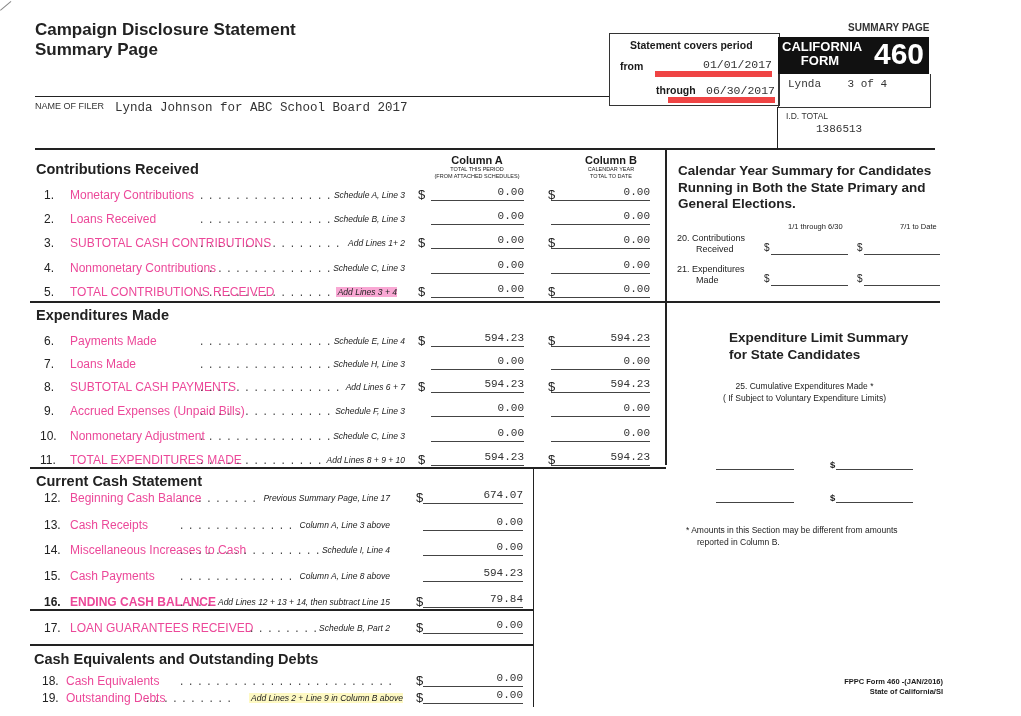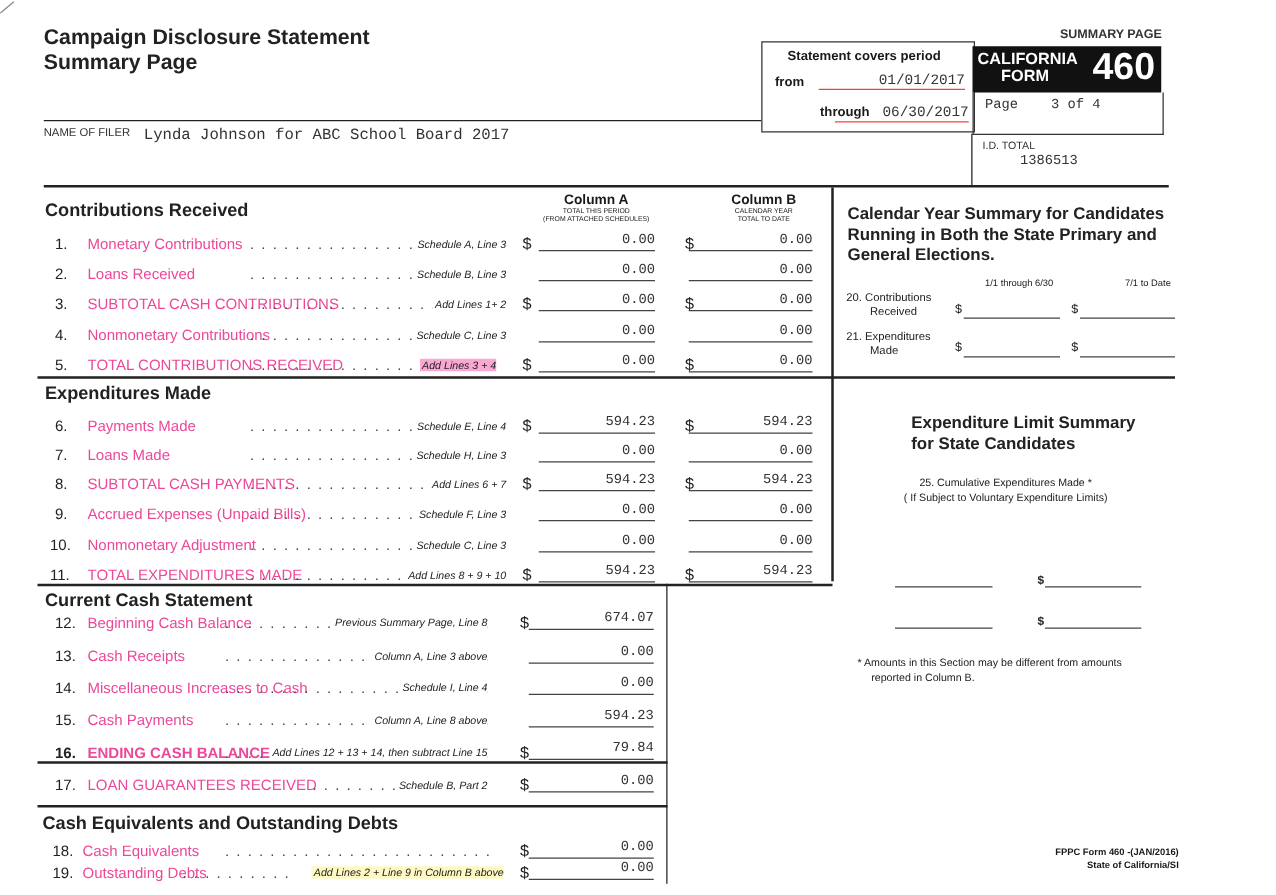--- a/index.html
+++ b/index.html
@@ -10,21 +10,21 @@
   .hline { position:absolute; background:#222; }
   .vline { position:absolute; background:#222; }
 
   .title { left:35px; top:20px; font-size:17px; font-weight:bold; line-height:20px; color:#222; }
   .summary-page-label { left:848px; top:22px; font-size:10px; font-weight:bold; color:#333; }
 
   .period-box { left:609px; top:33px; width:169px; height:71px; border:1px solid #333; }
   .period-title { left:20px; top:5px; font-size:10.5px; font-weight:bold; }
   .period-from-l { left:10px; top:26px; font-size:10.5px; font-weight:bold; }
   .period-thru-l { left:10px; top:50px; font-size:10.5px; font-weight:bold;margin-left:36px; }
-  .period-val { font-size:11.5px; color:#333; text-align:right; border-bottom:1px solid #ef4444; }
+  .period-val { font-size:11.5px; color:#333; text-align:right; border-bottom:6px solid #ef4444; }
 
   .form-black { left:778px; top:37px; width:151px; height:37px; background:#111; color:#fff; }
   .form-cal { left:4px; top:3px; font-size:13px; font-weight:bold; line-height:14px; text-align:center; width:76px; }
   .form-num { left:96px; top:0px; font-size:30px; font-weight:bold; }
   .page-box { left:778px; top:74px; width:151px; height:33px; border:1px solid #333; border-top:none; }
   .page-text { left:9px; top:4px; font-size:11px; color:#333; }
 
   .filer-label { left:35px; top:101px; font-size:9px; color:#333; }
   .filer-name { left:115px; top:101px; font-size:12.5px; color:#333; }
   .id-label { left:786px; top:111px; font-size:8.5px; color:#333; }
@@ -66,21 +66,21 @@
 
 <div class="abs form-black">
   <div class="abs form-cal">
     <div>CALIFORNIA</div>
     <div>FORM</div>
   </div>
   <div class="abs form-num">460</div>
 </div>
 <div class="abs page-box">
   <div class="abs page-text mono">
-    <span>Page</span>&nbsp;&nbsp;&nbsp;&nbsp;<span>3</span>&nbsp;<span>of</span>&nbsp;<span>4</span>
+    <span>Lynda</span>&nbsp;&nbsp;&nbsp;&nbsp;<span>3</span>&nbsp;<span>of</span>&nbsp;<span>4</span>
   </div>
 </div>
 
 <div class="hline" style="left:35px;top:96px;width:574px;height:1px;"></div>
 <div class="abs filer-label">NAME OF FILER</div>
 <div class="abs filer-name mono">Lynda Johnson for ABC School Board 2017</div>
 <div class="vline" style="left:777px;top:107px;width:1px;height:42px;"></div>
 <div class="abs id-label">I.D. TOTAL</div>
 <div class="abs id-val mono">1386513</div>
 <div class="hline" style="left:35px;top:148px;width:900px;height:2px;"></div>
@@ -219,21 +219,21 @@
   </div>
 <div class="hline" style="left:30px;top:467px;width:636px;height:2px;"></div>
 <div class="vline" style="left:533px;top:467px;width:1px;height:240px;"></div>
 
 <div class="abs sec-head" style="left:36px;top:473px;">Current Cash Statement</div>
 <div id="cash-rows">
     <div>
       <div class="abs row-num" style="left:44px;top:491px;">12.</div>
       <div class="abs row-label" style="left:70px;top:491px;">Beginning Cash Balance</div>
       <div class="abs row-dots" style="left:180px;top:491px;width:210px;">. . . . . . . . . . . . . . . . . . . . . . . . . . . . . . . . . . . . . . . . </div>
-      <div class="abs row-ref" style="right:631px;top:493px;background:#fff;padding-left:2px;">Previous Summary Page, Line 8</div>
+      <div class="abs row-ref" style="right:631px;top:493px;background:#fff;padding-left:2px;">Previous Summary Page, Line 17</div>
       <div class="abs dollar" style="left:416px;top:490px;">$</div>
       <div class="abs val-field mono" style="left:423px;top:489px;width:100px;">674.07</div>
     </div>
     <div>
       <div class="abs row-num" style="left:44px;top:518px;">13.</div>
       <div class="abs row-label" style="left:70px;top:518px;">Cash Receipts</div>
       <div class="abs row-dots" style="left:180px;top:518px;width:210px;">. . . . . . . . . . . . . . . . . . . . . . . . . . . . . . . . . . . . . . . . </div>
       <div class="abs row-ref" style="right:631px;top:520px;background:#fff;padding-left:2px;">Column A, Line 3 above</div>
       <div class="abs dollar" style="left:416px;top:517px;"></div>
       <div class="abs val-field mono" style="left:423px;top:516px;width:100px;">0.00</div>

